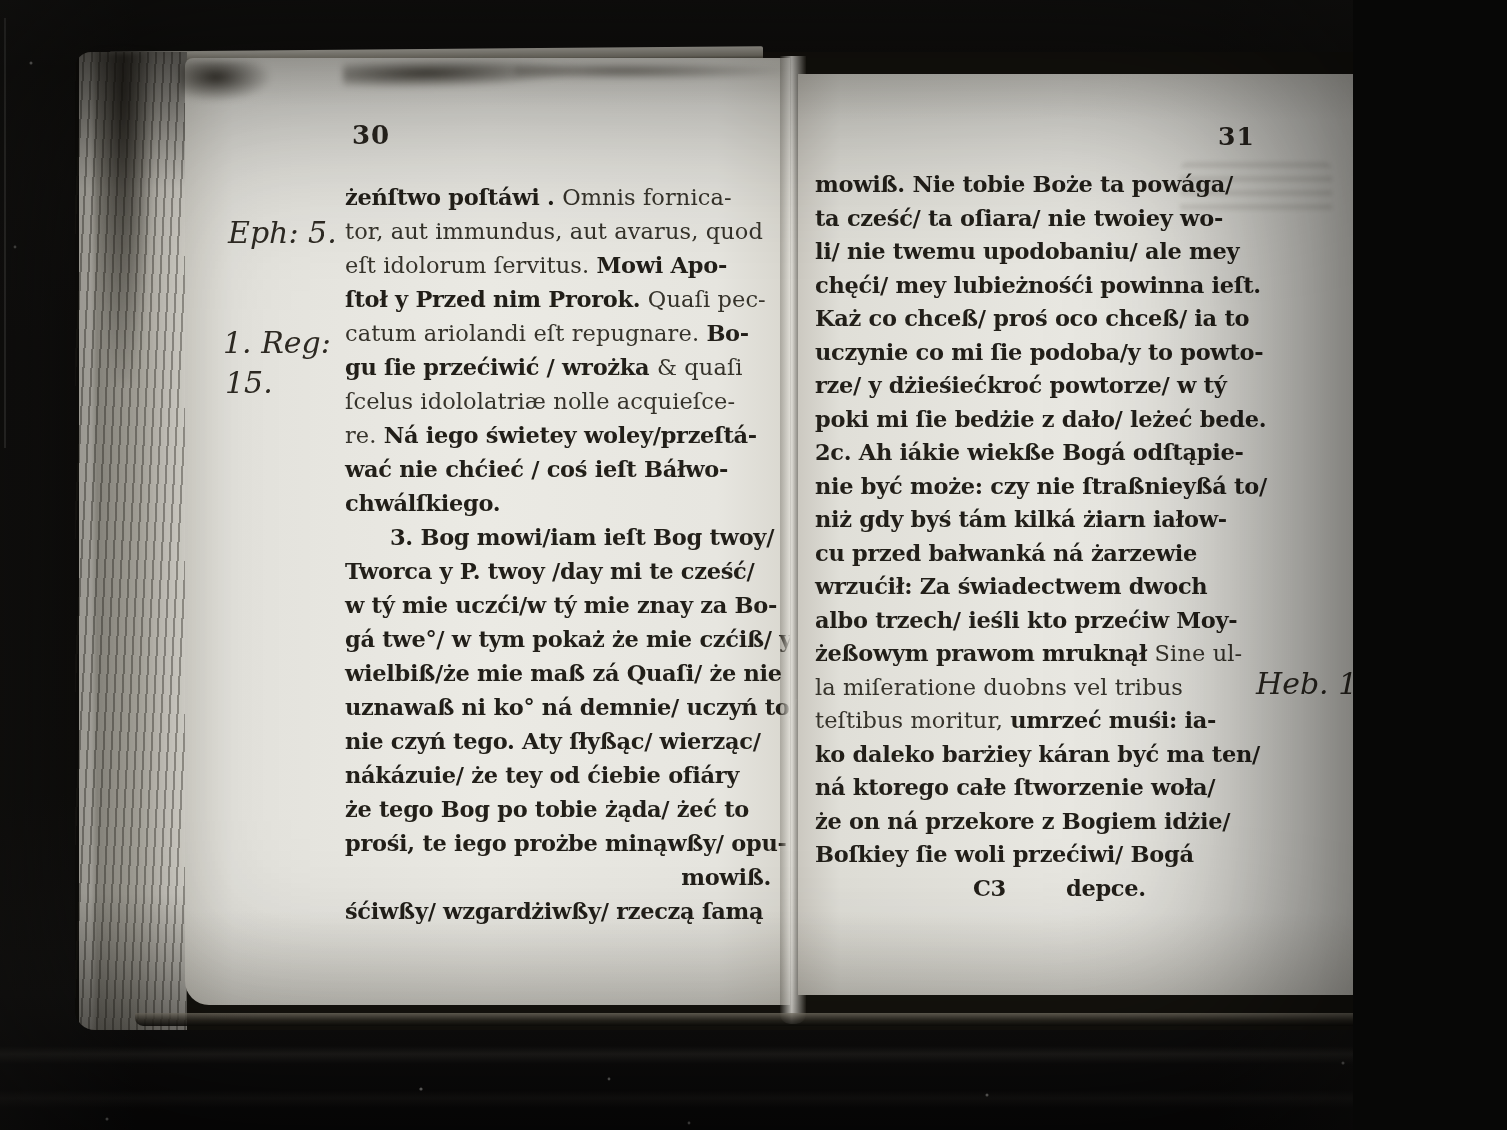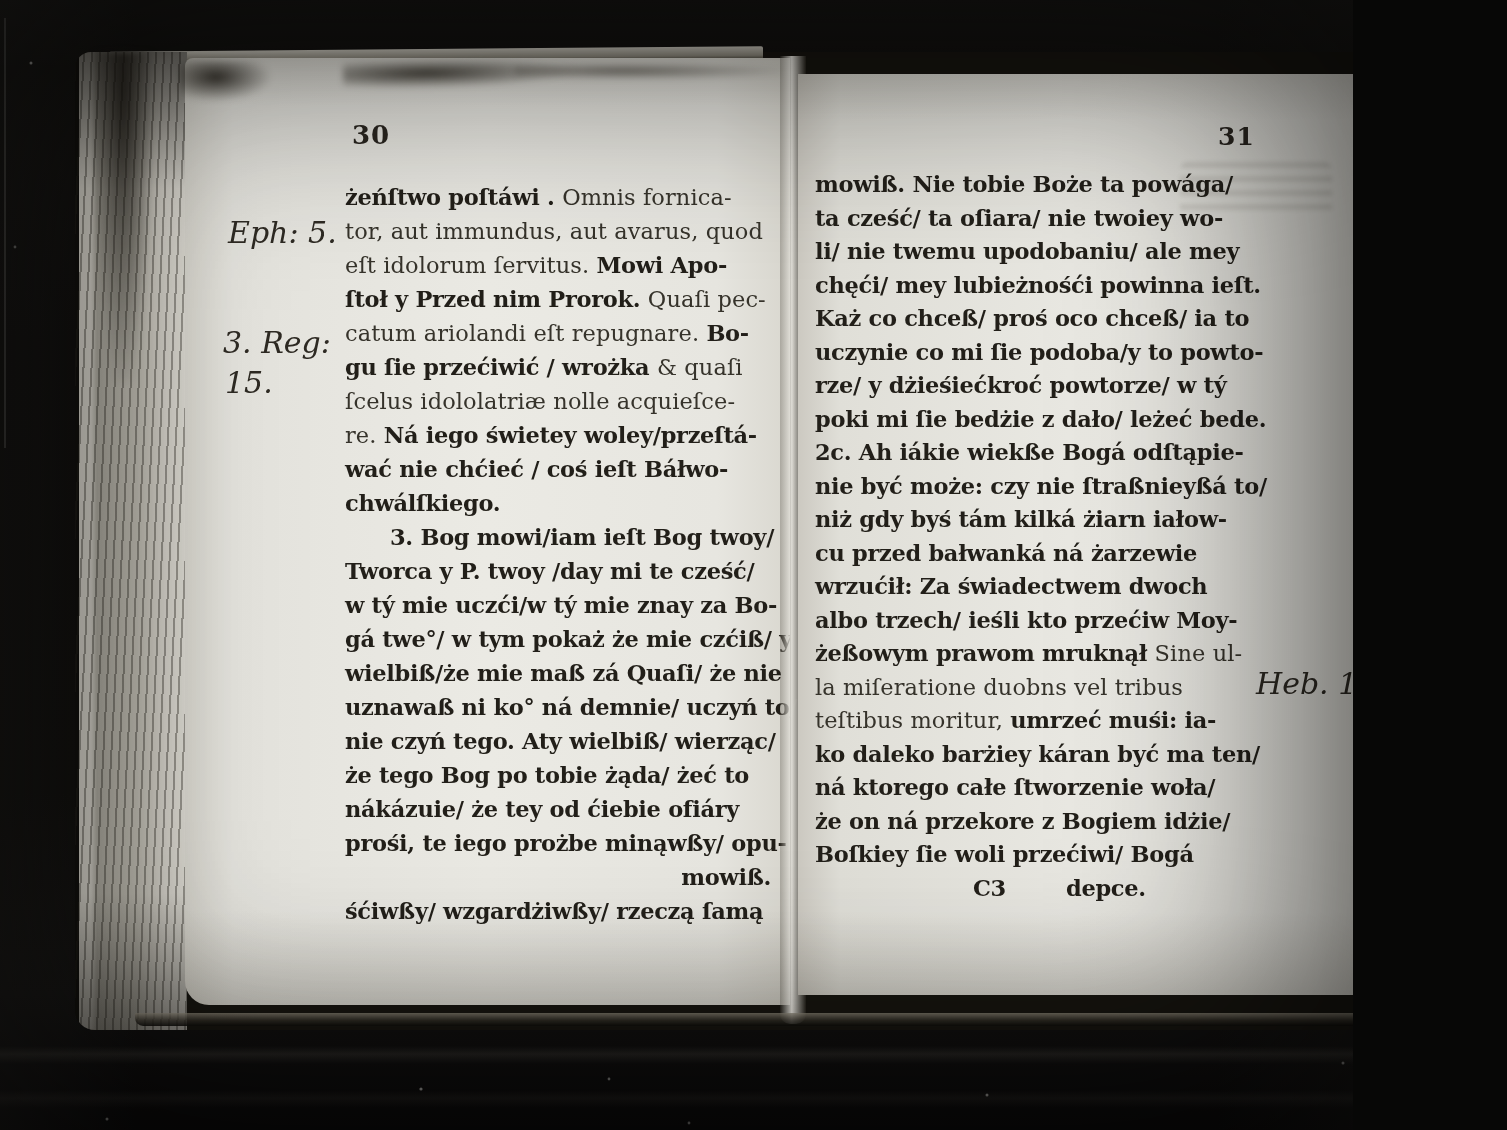--- a/index.html
+++ b/index.html
@@ -124,42 +124,42 @@
     <div class="edge-right"></div>
     <div class="notch no1"></div>
     <div class="notch no2"></div>
 
     <div class="page page-left">
       <div class="smudge corner-smear"></div>
       <div class="smudge top-smear"></div>
       <div class="smudge top-smear2"></div>
       <div class="pageno pn-left">30</div>
       <div class="mnote m-eph">Eph: 5.</div>
-      <div class="mnote m-reg">3. Reg:</div>
+      <div class="mnote m-reg">1. Reg:</div>
       <div class="mnote m-reg2">15.</div>
       <div class="textblock tb-left">
           <div class="tl"><span class="bl">żeńſtwo poſtáwi . </span><span class="lat">Omnis fornica-</span></div>
           <div class="tl"><span class="lat">tor, aut immundus, aut avarus, quod</span></div>
           <div class="tl"><span class="lat">eſt idolorum ſervitus. </span><span class="bl">Mowi Apo-</span></div>
           <div class="tl"><span class="bl">ſtoł y Przed nim Prorok. </span><span class="lat">Quaſi pec-</span></div>
           <div class="tl"><span class="lat">catum ariolandi eſt repugnare. </span><span class="bl">Bo-</span></div>
           <div class="tl"><span class="bl">gu ſie przećiwić / wrożka </span><span class="lat">&amp; quaſi</span></div>
           <div class="tl"><span class="lat">ſcelus idololatriæ nolle acquieſce-</span></div>
           <div class="tl"><span class="lat">re. </span><span class="bl">Ná iego świetey woley/przeſtá-</span></div>
           <div class="tl"><span class="bl">wać nie chćieć / coś ieſt Báłwo-</span></div>
           <div class="tl"><span class="bl">chwálſkiego.</span></div>
           <div class="tl indent"><span class="bl">3. Bog mowi/iam ieſt Bog twoy/</span></div>
           <div class="tl"><span class="bl">Tworca y P. twoy /day mi te cześć/</span></div>
           <div class="tl"><span class="bl">w tý mie uczći/w tý mie znay za Bo-</span></div>
           <div class="tl"><span class="bl">gá twe°/ w tym pokaż że mie czćiß/ y</span></div>
           <div class="tl"><span class="bl">wielbiß/że mie maß zá Quaſi/ że nie</span></div>
           <div class="tl"><span class="bl">uznawaß ni ko° ná demnie/ uczyń to/</span></div>
-          <div class="tl"><span class="bl">nie czyń tego. Aty wielbiß/ wierząc/</span></div>
+          <div class="tl"><span class="bl">nie czyń tego. Aty ſłyßąc/ wierząc/</span></div>
+          <div class="tl"><span class="bl">nákázuie/ że tey od ćiebie ofiáry</span></div>
           <div class="tl"><span class="bl">że tego Bog po tobie żąda/ żeć to</span></div>
-          <div class="tl"><span class="bl">nákázuie/ że tey od ćiebie ofiáry</span></div>
           <div class="tl"><span class="bl">prośi, te iego prożbe minąwßy/ opu-</span></div>
           <div class="tl right"><span class="bl">mowiß.</span></div>
           <div class="tl"><span class="bl">śćiwßy/ wzgardżiwßy/ rzeczą ſamą</span></div>
         </div>
     </div>
 
     <div class="fold"></div>
 
     <div class="page page-right">
       <div class="smudge ghost"></div>

